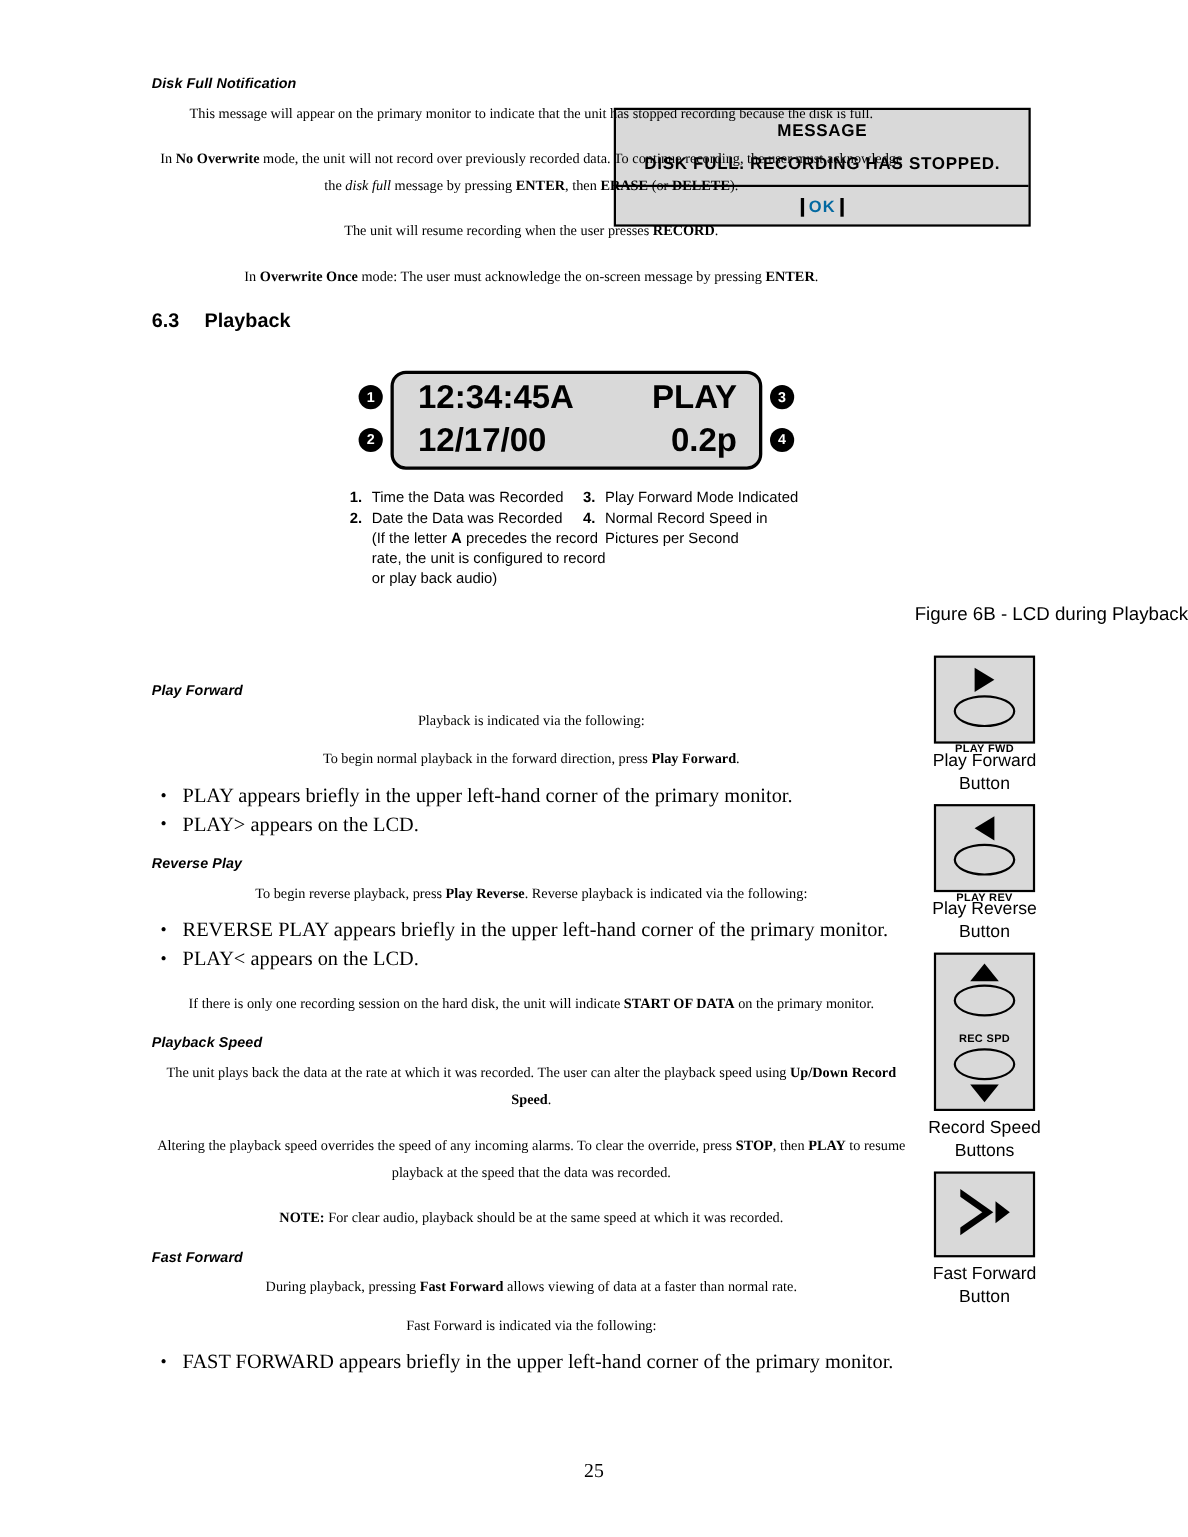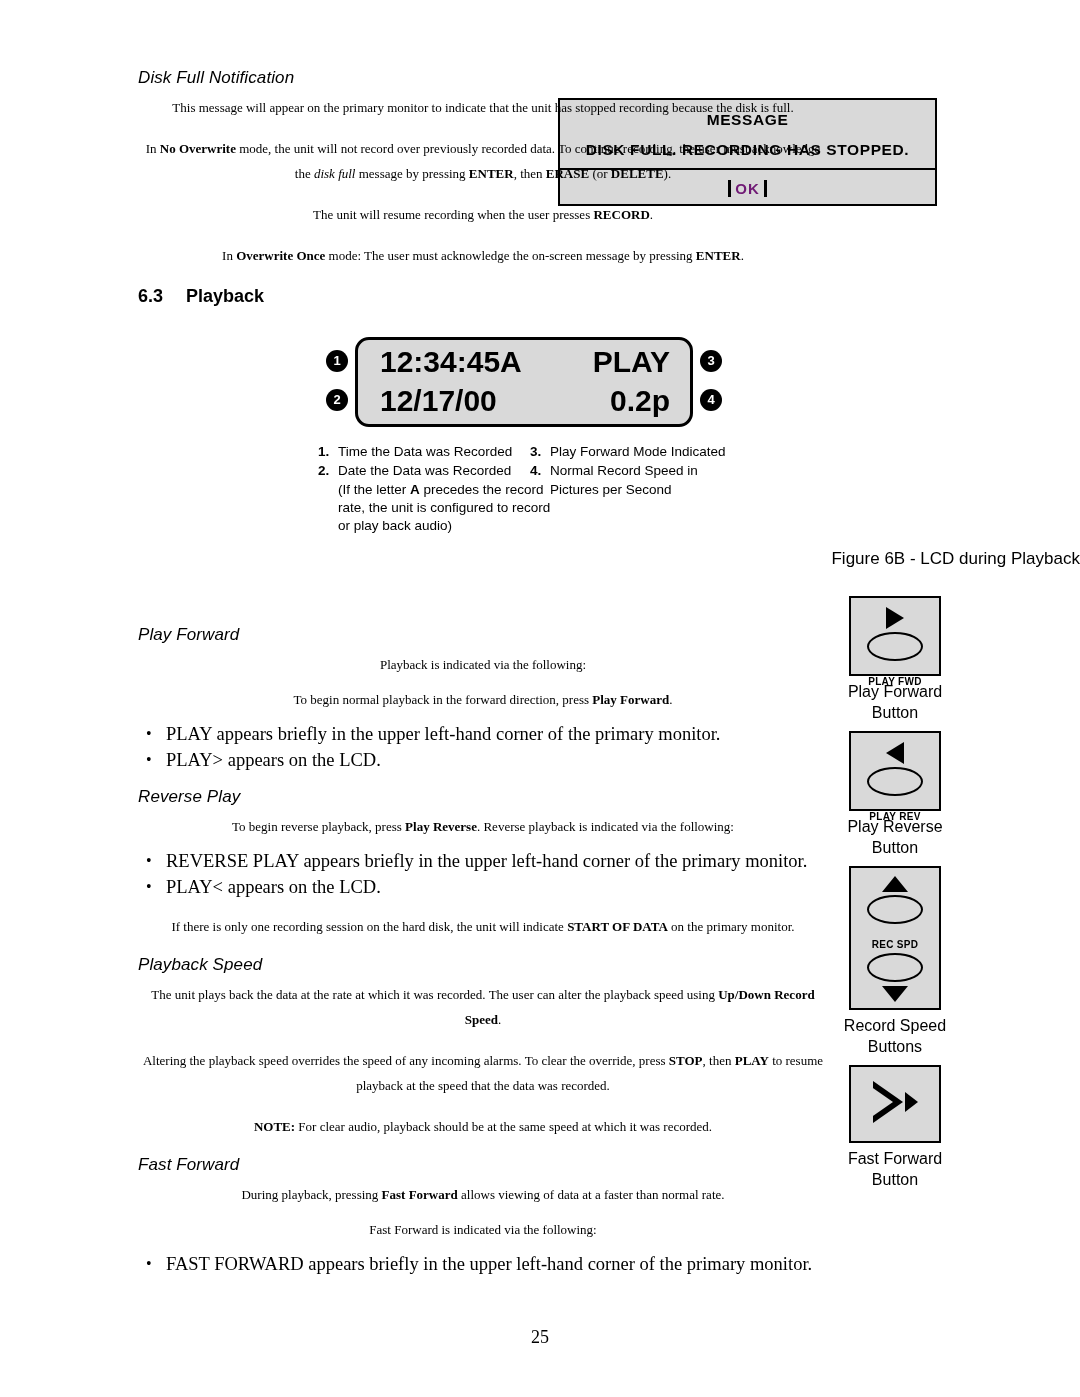--- a/index.html
+++ b/index.html
@@ -24,23 +24,23 @@
 
   
   .col-left {
     position: absolute;
     left: 138px;
     top: 68px;
     width: 690px;
   }
   .sub-head {
     font-family: "Liberation Sans", sans-serif;
-    font-weight: normal;
+    font-weight: bold;
     font-style: italic;
-    font-size: 17px;
+    font-size: 13px;
     margin: 0 0 7px 0;
     letter-spacing: 0.1px;
   }
   p.body {
     font-family: "Liberation Serif", serif;
     font-size: 13px;
     line-height: 25px;
     margin: 0 0 16px 0;
     text-align: center;
   }
@@ -103,21 +103,21 @@
   .okwrap { text-align: center; margin-top: 10px; }
   .okbtn {
     display: inline-block;
     font-family: "Liberation Sans", sans-serif;
     font-weight: bold;
     font-size: 15px;
     letter-spacing: 1px;
     border-left: 3px solid #000;
     border-right: 3px solid #000;
     padding: 0 4px;
-    color: #701a75;
+    color: #0369a1;
   }
 
   
   .lcd {
     position: absolute;
     left: 355px;
     top: 337px;
     width: 338px;
     height: 90px;
     border: 3px solid #000;

